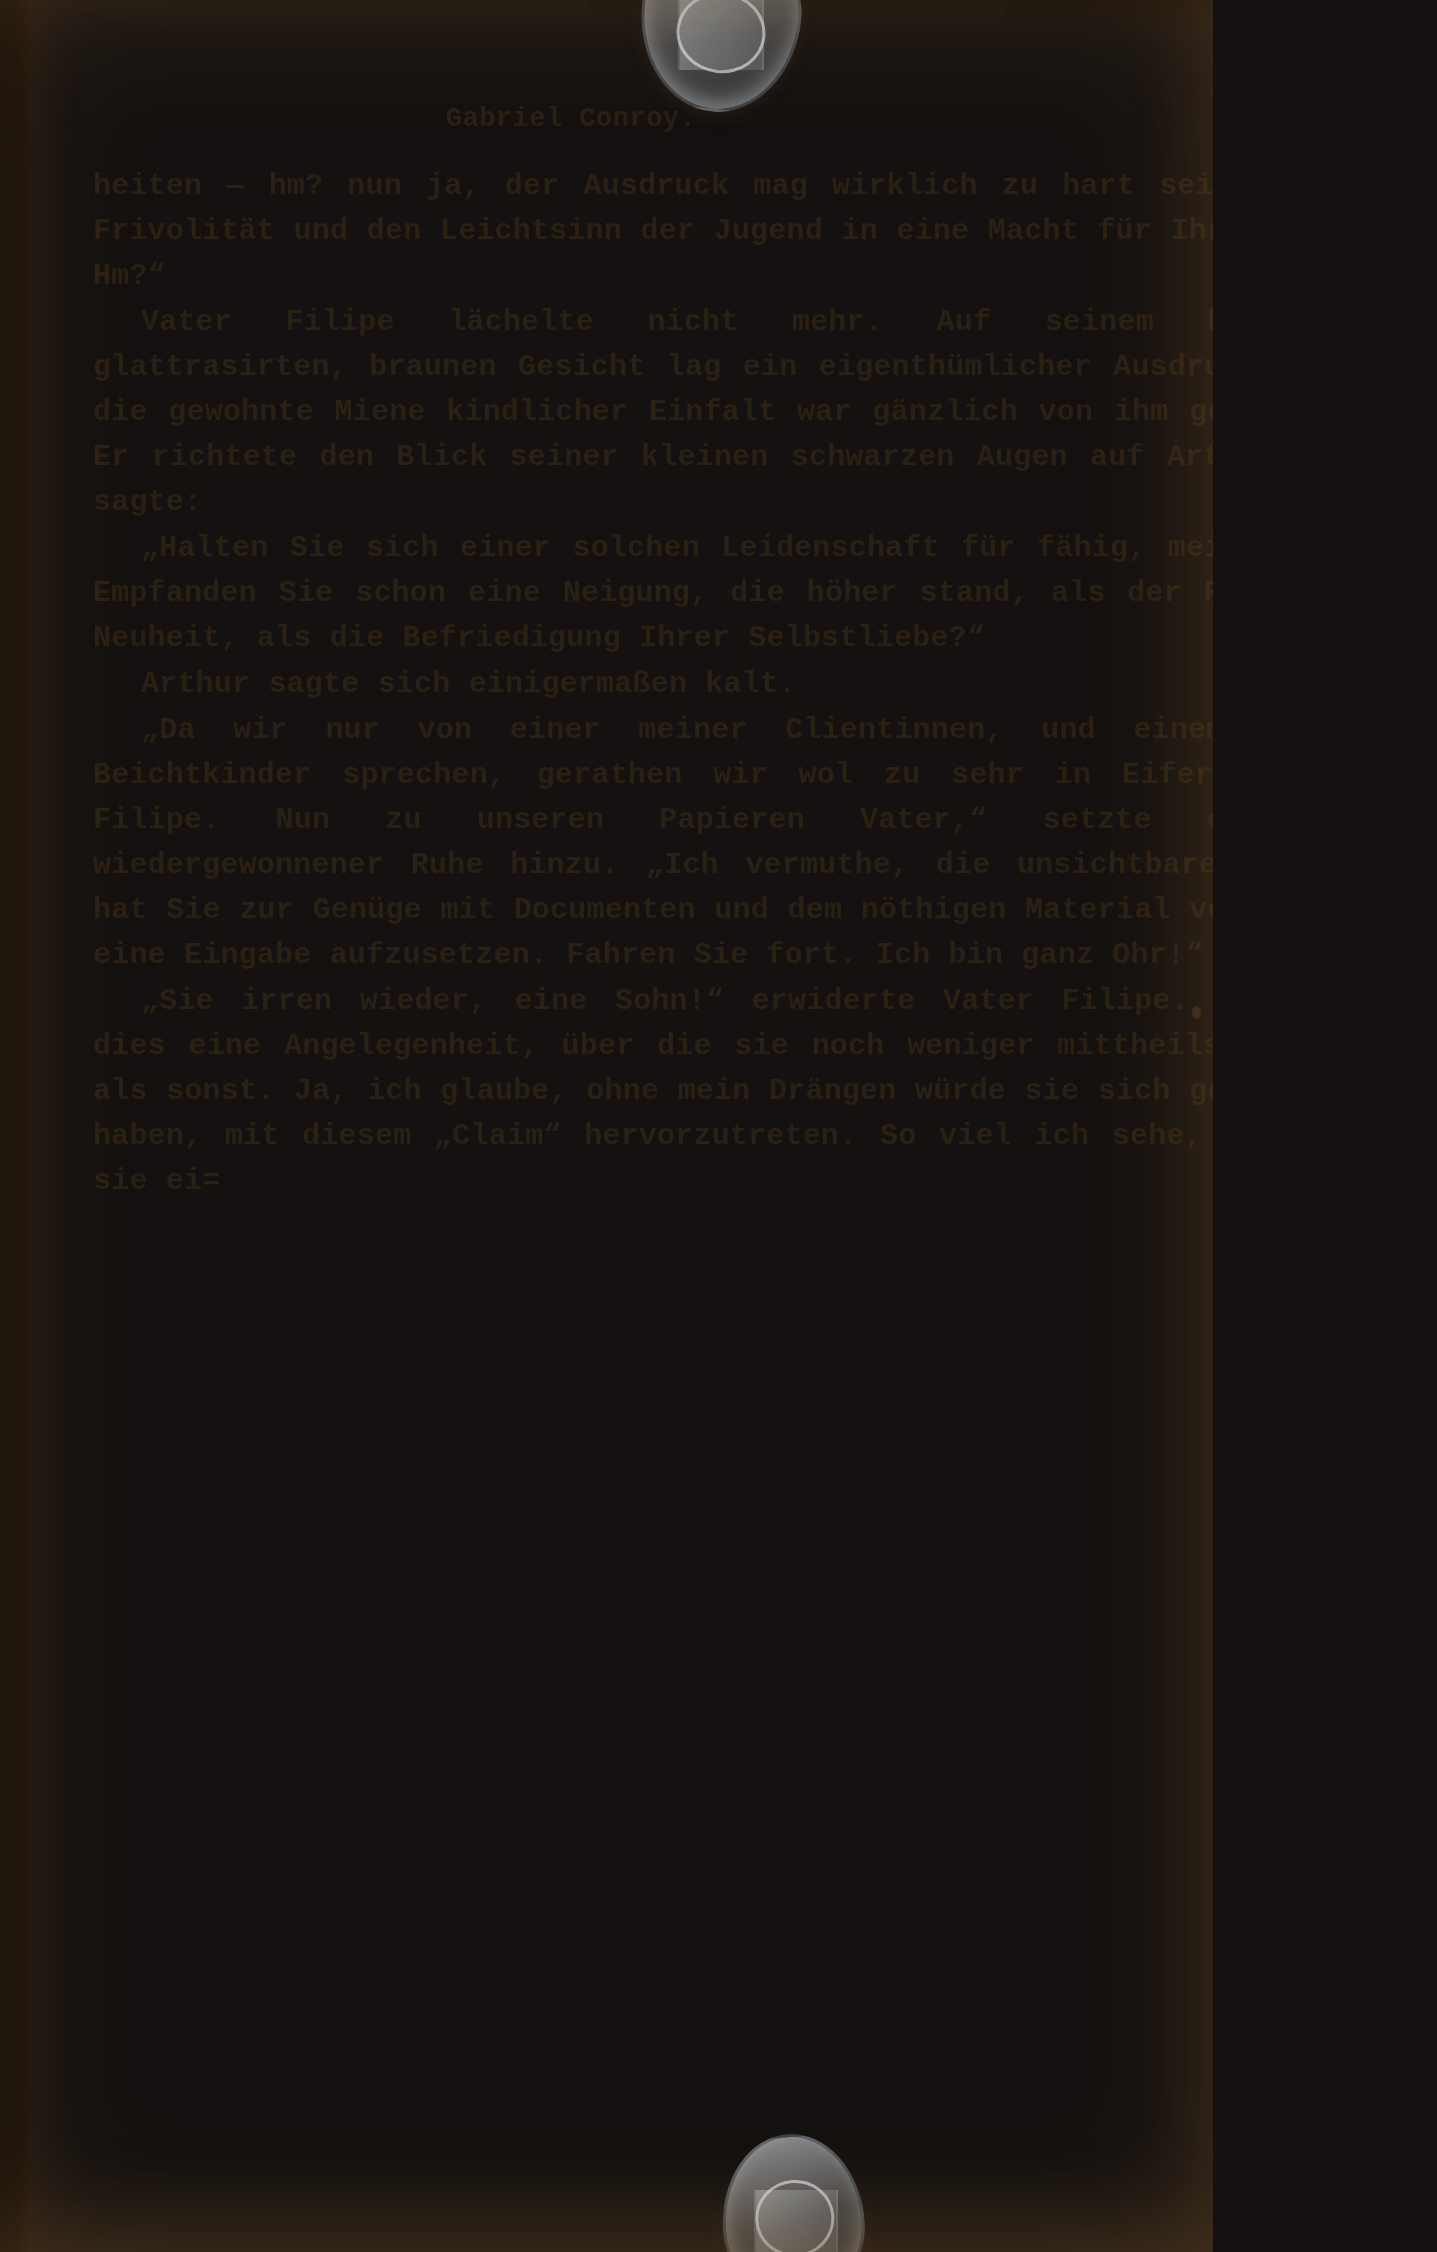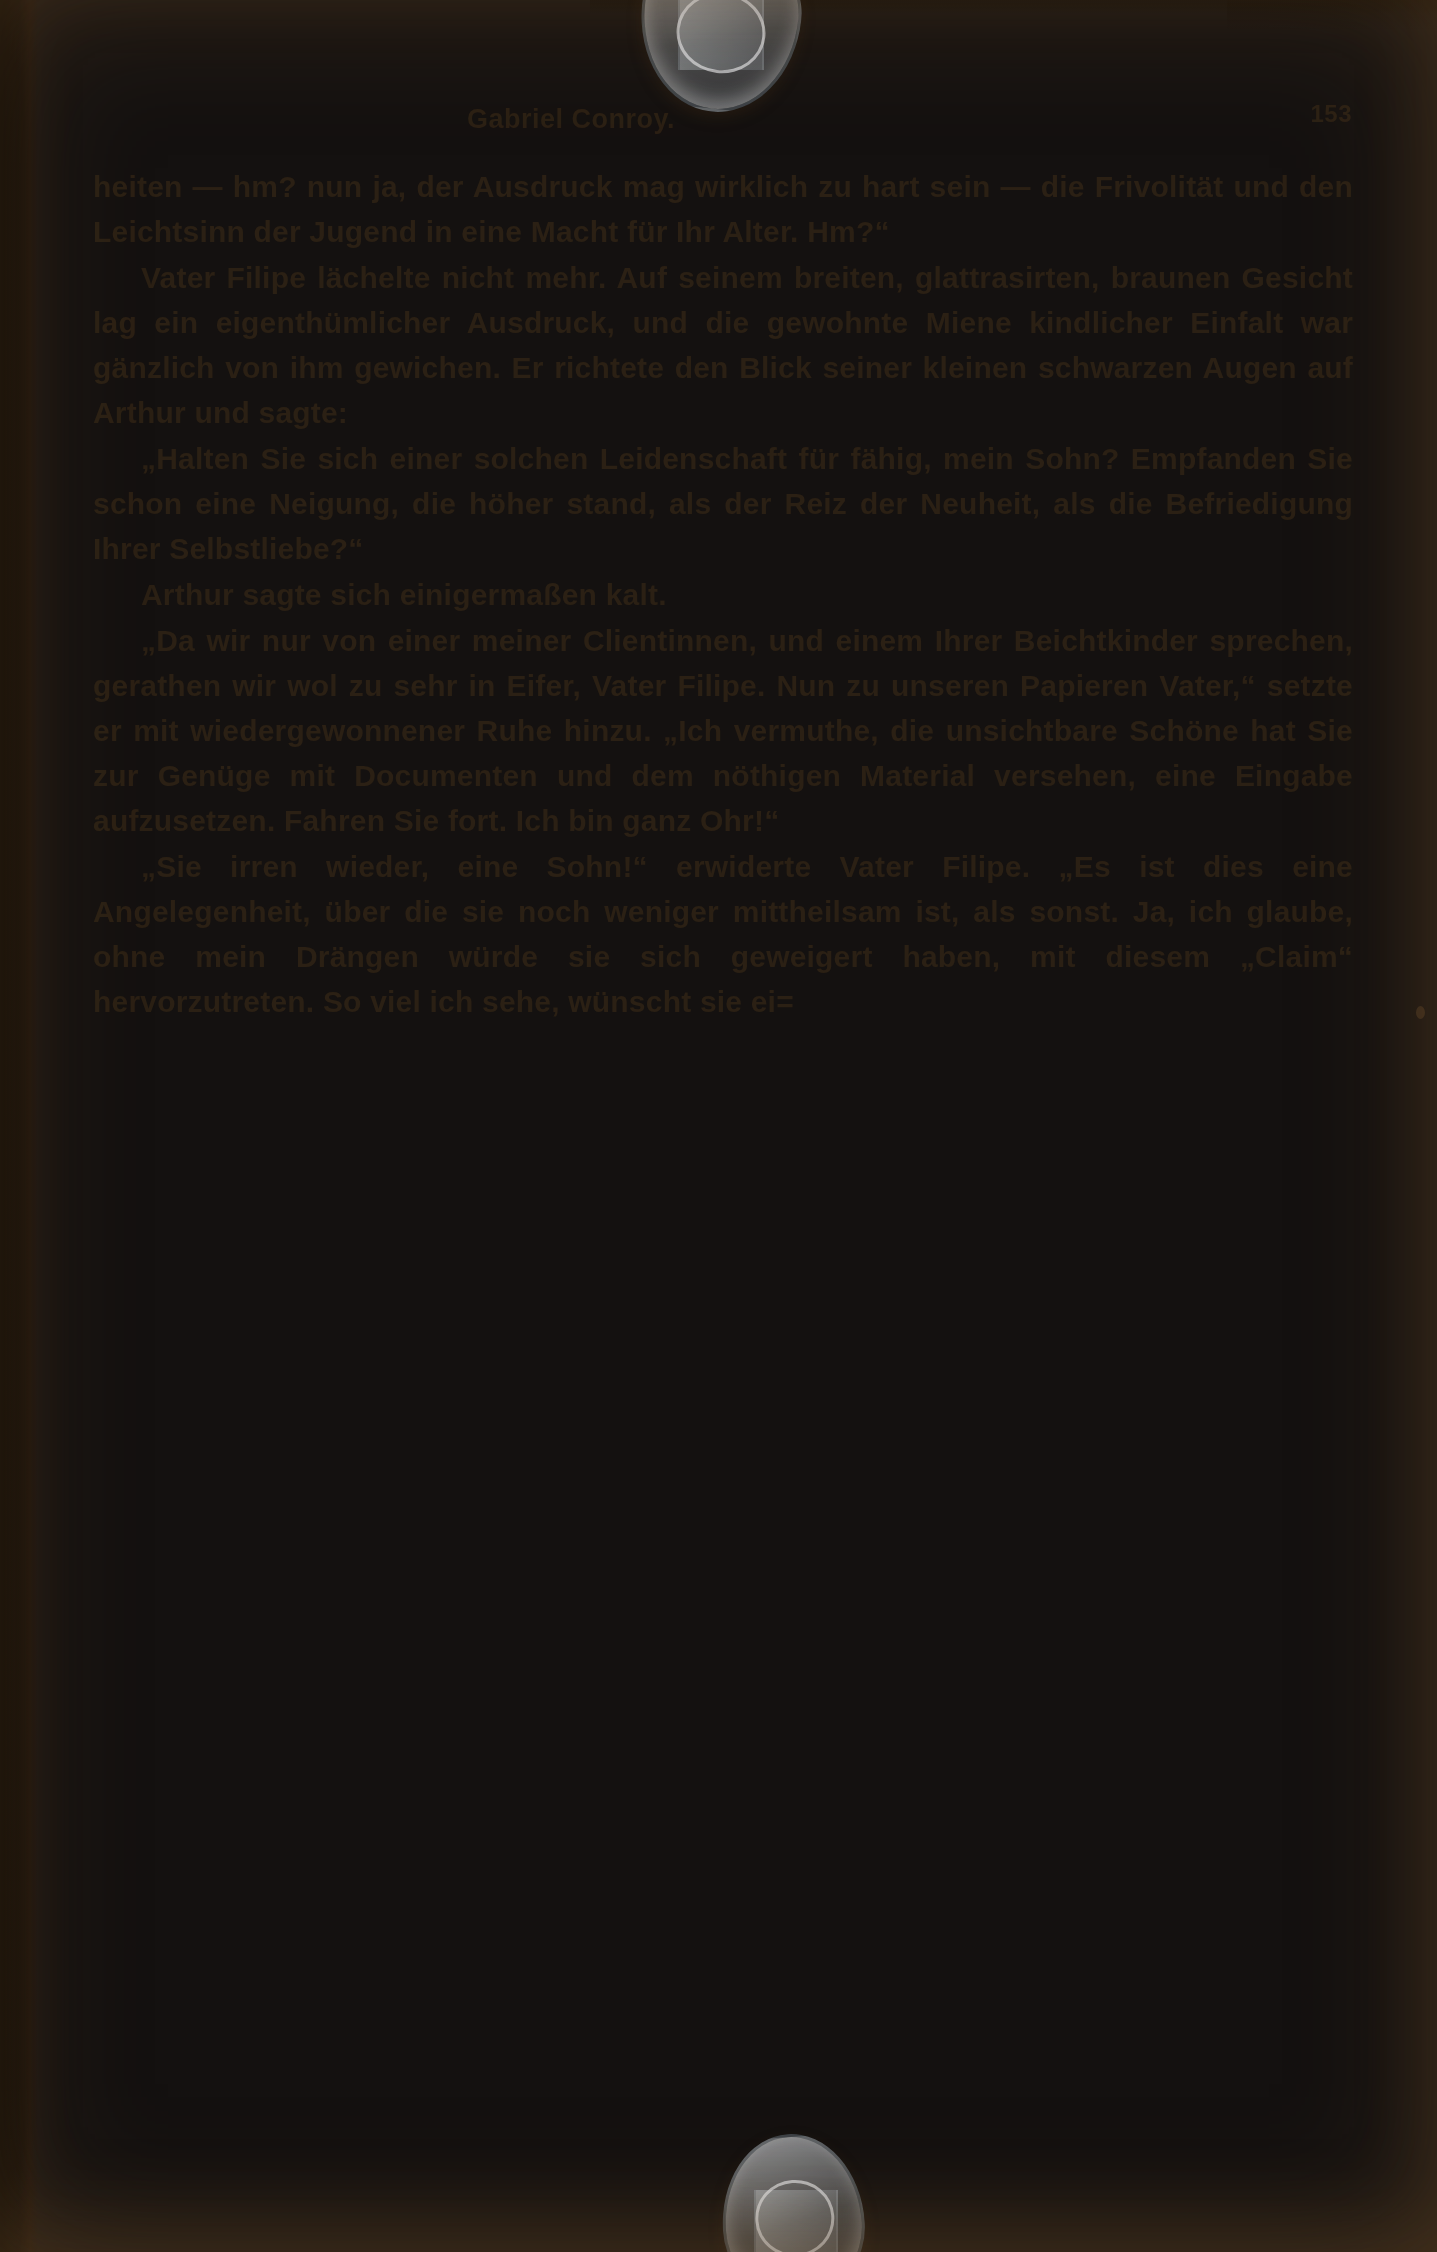--- a/index.html
+++ b/index.html
@@ -1,25 +1,25 @@
 <!DOCTYPE html>
 <html><head>
 <meta charset="utf-8">
 <style>
   * { box-sizing: border-box; }
   html, body { margin: 0; padding: 0; background: #141110; }
 
   .scan {
     position: relative;
-    width: 1437px;
+    width: 1213px;
     height: 2252px;
     overflow: hidden;
     background: radial-gradient(ellipse 120% 90% at 45% 40%,
       #e6d0ac 0%, #decp9e 35%, #ddc49d 40%, #d3b78c 72%, #c8a87c 100%);
-    font-family: Liberation Sans, sans-serif;
+    font-family: Liberation Mono, monospace;
     color: #2b2014;
   }
 
   .vignette {
     position: absolute; inset: 0; pointer-events: none;
     box-shadow: inset 0 0 140px rgba(115, 82, 44, 0.38),
                 inset 0 -30px 80px rgba(110, 78, 40, 0.25);
   }
 
   .left-edge {

